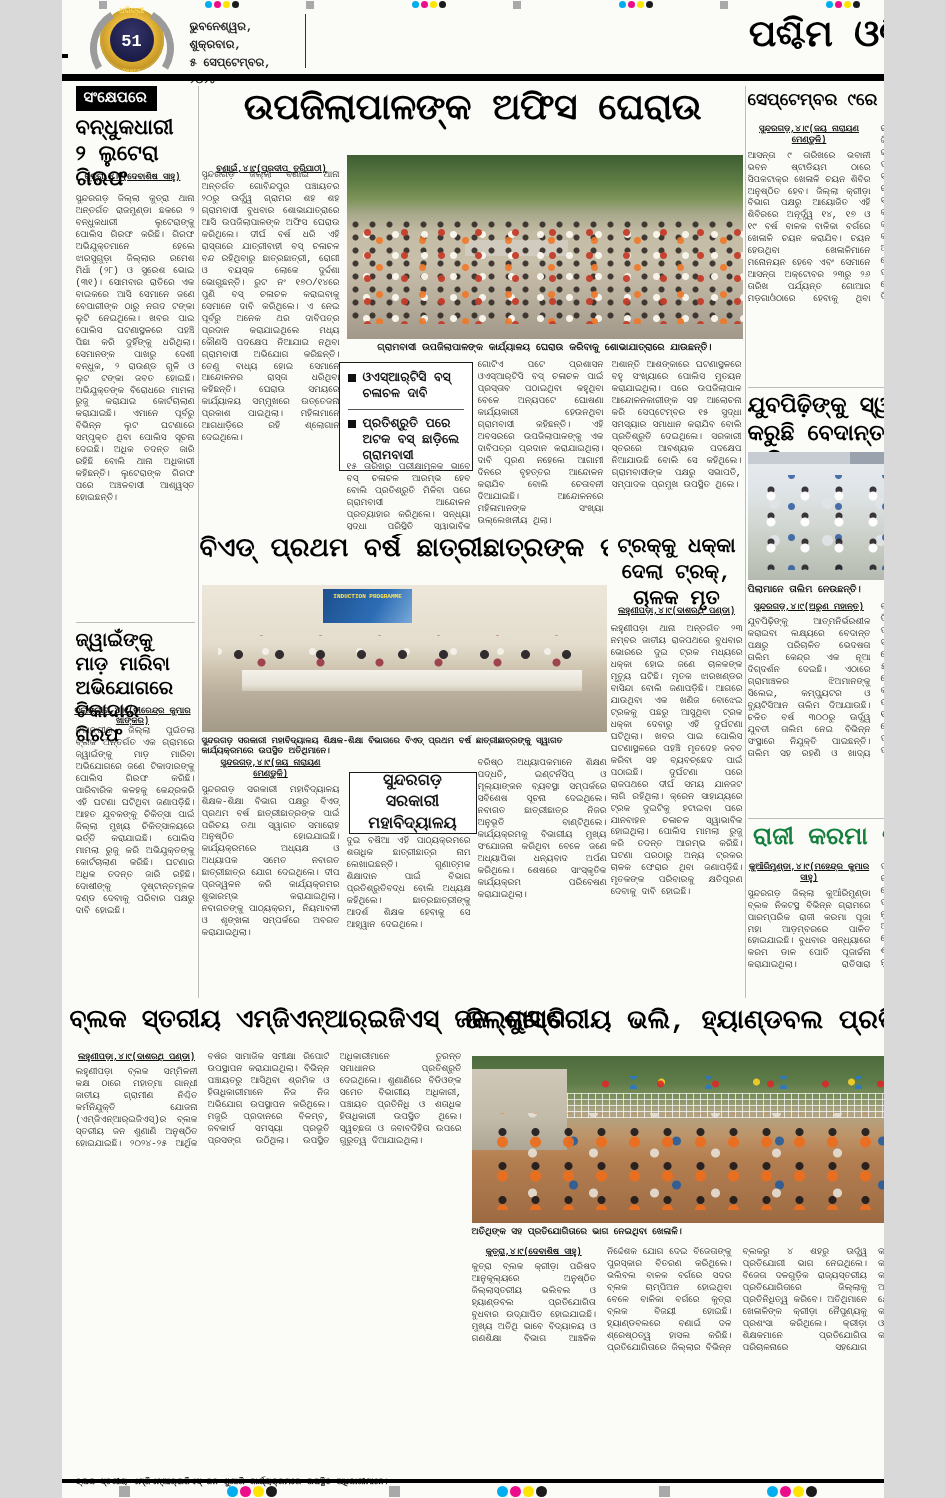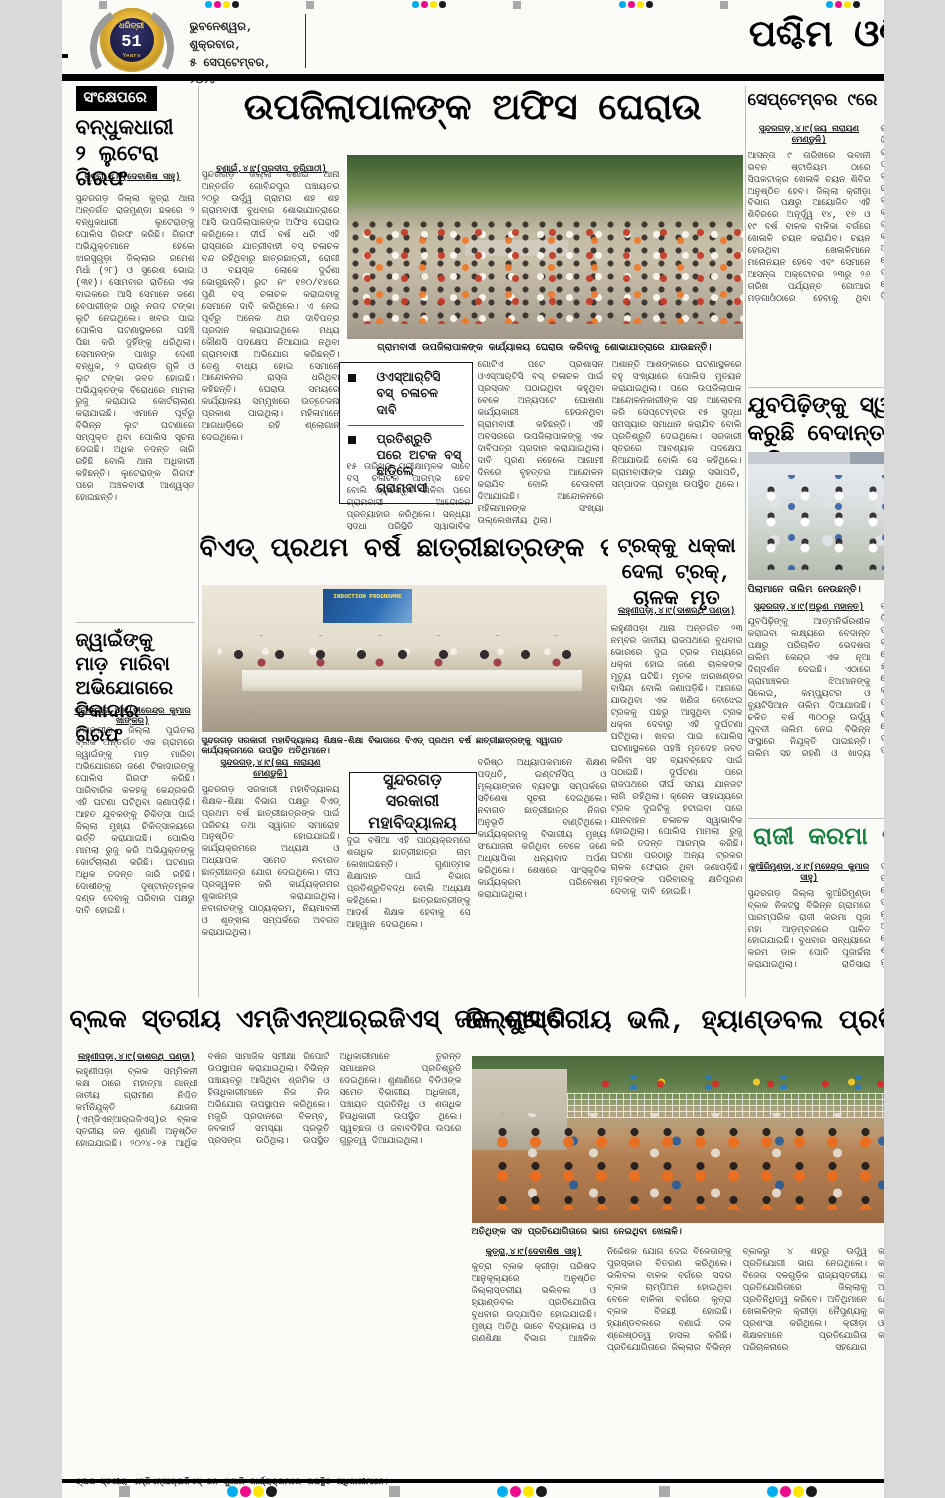--- a/index.html
+++ b/index.html
@@ -18,21 +18,21 @@
   .logo .burst{position:absolute;left:16px;top:2px;width:64px;height:64px;border-radius:50%;
       background:radial-gradient(circle at 50% 45%, #f7e08a 0%, #e8b93a 45%, #b98a1e 75%, #8f6a14 100%);
       box-shadow:0 0 0 2px #caa53a inset;}
   .logo .arcL,.logo .arcR{position:absolute;top:0;width:70px;height:70px;border:7px solid transparent;border-radius:50%;}
   .logo .arcL{left:6px;border-left-color:#9b9b9b;transform:rotate(14deg);}
   .logo .arcR{right:6px;border-right-color:#9b9b9b;transform:rotate(-14deg);}
   .logo .oval{position:absolute;left:26px;top:12px;width:44px;height:44px;border-radius:50%;
       background:radial-gradient(circle at 50% 35%, #35356b 0%, #1d1d49 70%, #12122f 100%);
       display:flex;flex-direction:column;align-items:center;justify-content:center;line-height:1;}
   .logo .lg-t{color:#ffd94d;font-size:8px;font-weight:bold;}
-  .logo .lg-n{color:#ffffff;font-size:17px;font-weight:bold;margin:3px 0;}
+  .logo .lg-n{color:#ffffff;font-size:17px;font-weight:bold;margin:18px 0;}
   .logo .lg-y{color:#ffd94d;font-size:6px;}
   .dateline{font-size:11.5px;font-weight:bold;color:#222;line-height:1.55;}
   .vrule{background:#333;width:1px;}
   .section-title{font-size:37px;font-weight:bold;color:#000;text-align:right;letter-spacing:-.5px;}
   .mast-pnum{font-size:38px;font-weight:bold;color:#111;text-align:center;}
   .thickrule{background:#000;}
   .hairline-v{background:#bdbdbd;width:1px;}
   .hairline-h{background:#bdbdbd;height:1px;}
   
   .kicker{background:#000;color:#fff;font-weight:bold;font-size:15px;padding:3px 10px 4px 8px;}
@@ -48,21 +48,21 @@
   .byline{font-size:8.5px;font-weight:bold;text-align:center;text-decoration:underline;
           margin-bottom:4px;color:#111;break-inside:avoid;}
   .bodytext{font-size:9px;line-height:1.33;text-align:justify;color:#1c1c1c;overflow:hidden;word-break:break-word;}
   .cols2{column-count:2;column-gap:10px;}
   .cols3{column-count:3;column-gap:10px;}
   .cols4{column-count:4;column-gap:11px;}
   .caption{font-size:9.5px;font-weight:bold;color:#111;}
   .caption.center{text-align:center;}
   
   .bbox{border:1.5px solid #1a1a1a;background:#fff;padding:7px 8px 6px 8px;}
-  .bbox .item{font-size:12.5px;font-weight:bold;line-height:1.3;display:flex;gap:21px;}
+  .bbox .item{font-size:12.5px;font-weight:bold;line-height:1.3;display:flex;gap:7px;}
   .bbox .sq{flex:0 0 auto;width:8px;height:8px;background:#111;margin-top:4px;}
   .bbox .item:first-child{border-bottom:1px solid #555;padding-bottom:6px;margin-bottom:6px;}
   .insetbox{border:1.5px solid #1a1a1a;background:#fff;font-size:16px;font-weight:bold;
             text-align:center;display:flex;align-items:center;justify-content:center;line-height:1.35;padding:4px;}
   
   .photo{overflow:hidden;background:#cfcabb;}
   .ph-layer{position:absolute;left:0;right:0;}
   
   .photo-lead{background:linear-gradient(180deg,#3f5e33 0%,#5d7c44 14%,#7d9459 24%,#a7a88b 32%,#c3bba4 42%,#c9c0ab 58%,#b8ae9c 78%,#a2988a 100%);}
   .photo-lead .crowd{top:34%;height:58%;

